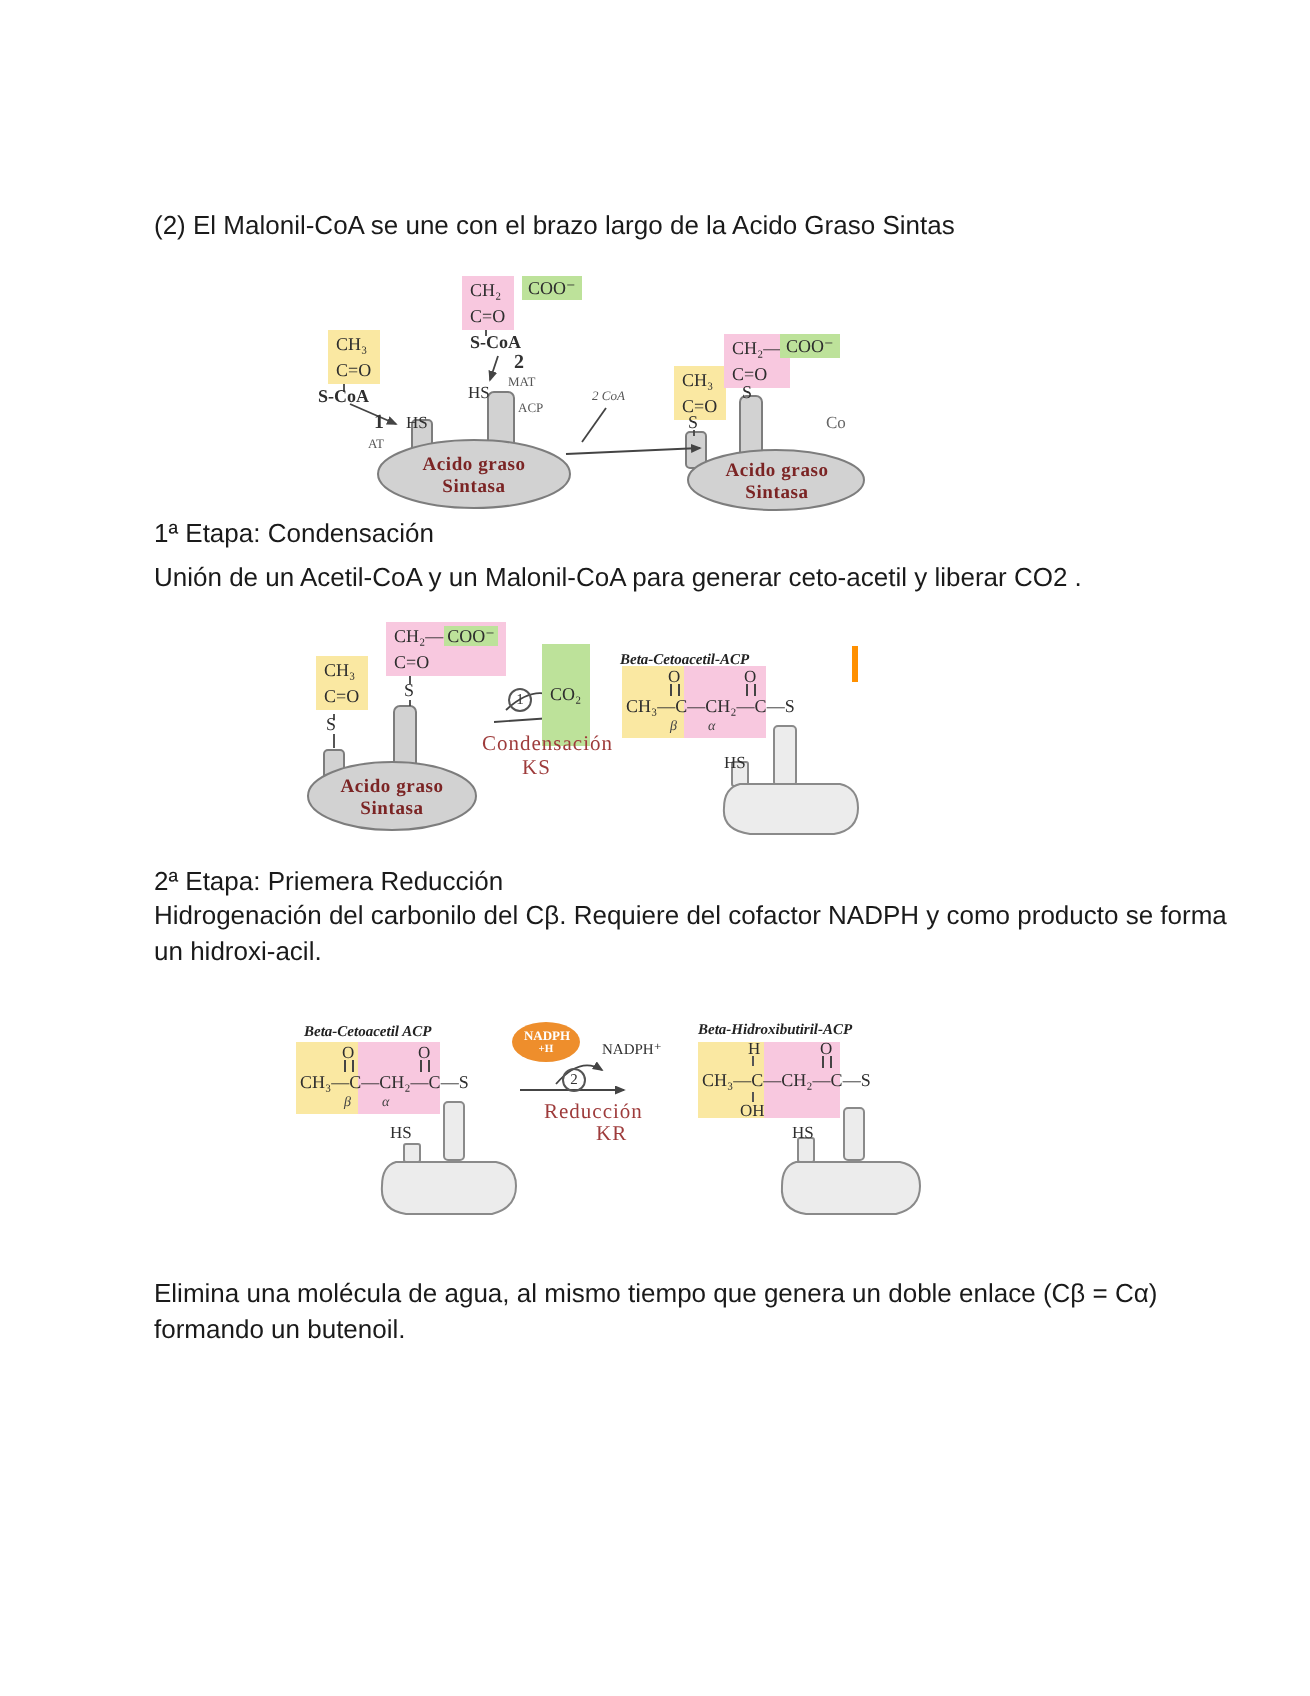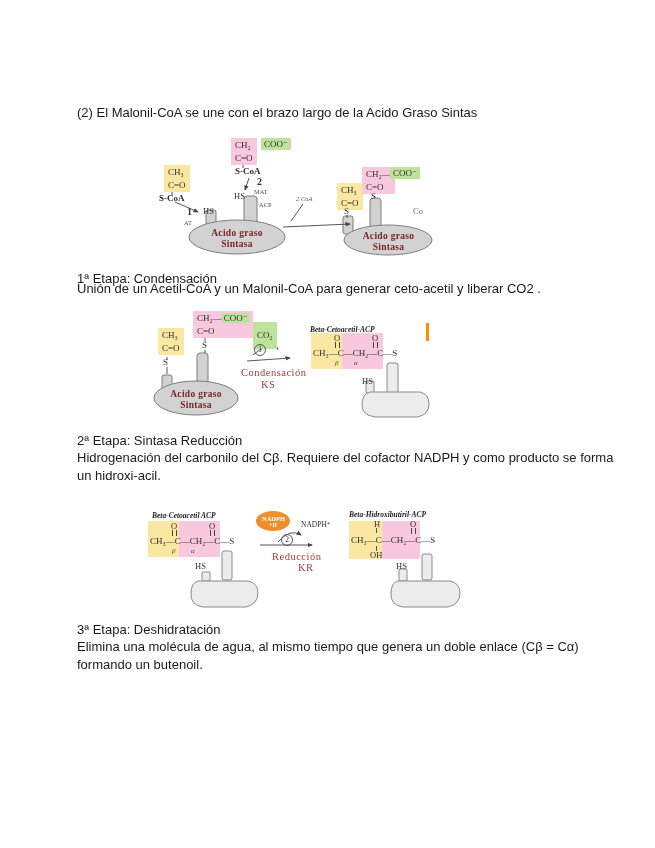--- a/index.html
+++ b/index.html
@@ -114,21 +114,21 @@
     <div>C=O</div>
   </div>
   <div class="cbox gbg" style="left:390px;top:167px;padding:0 3px;line-height:12px">COO⁻</div>
   <div class="chem" style="left:371px;top:191px">S</div>
   <div class="chem" style="left:413px;top:206px;color:#666;font-size:8.5px">Co</div>
   <div class="enzname" style="left:346px;top:231px;width:85px">
     <div>Acido graso</div>
     <div>Sintasa</div>
   </div>
 
-  <div class="t" style="left:77px;top:270px">1ª Etapa: Condensación</div>
+  <div class="t" style="left:77px;top:258px">1ª Etapa: Condensación</div>
   <div class="t" style="left:77px;top:280px">Unión de un Acetil-CoA y un Malonil-CoA para generar ceto-acetil y liberar CO2 .</div>
 
   <svg class="layer" style="left:140px;top:305px" width="300" height="125" viewBox="0 0 300 125">
 
     <g fill="#D2D2D2" stroke="#7D7D7D" stroke-width="1">
       <rect x="57" y="48" width="11" height="34" rx="3"></rect>
       <rect x="22" y="70" width="10" height="16" rx="2"></rect>
       <ellipse cx="56" cy="93" rx="42" ry="17"></ellipse>
     </g>
 
@@ -153,41 +153,41 @@
   <div class="cbox pbg" style="left:193px;top:311px">
     <div><span>CH₂</span><span>—</span><span class="gbg" style="padding:0 2px">COO⁻</span></div>
     <div>C=O</div>
   </div>
   <div class="chem" style="left:202px;top:340px">S</div>
   <div class="enzname" style="left:155px;top:389px;width:82px">
     <div>Acido graso</div>
     <div>Sintasa</div>
   </div>
 
-  <div class="cbox gbg" style="left:253px;top:322px;padding:7px 4px">CO₂</div>
+  <div class="cbox gbg" style="left:271px;top:322px;padding:19px 4px">CO₂</div>
   <div class="circ" style="left:254px;top:344px">1</div>
   <div class="rxn" style="left:241px;top:367px">Condensación</div>
   <div class="rxn" style="left:261px;top:379px">KS</div>
 
   <div class="ittitle" style="left:310px;top:325px">Beta-Cetoacetil-ACP</div>
   <div class="fblock" style="left:311px;top:333px;width:90px;height:36px">
     <div class="fbg ybg" style="left:0;top:0;width:31px;height:36px"></div>
     <div class="fbg pbg" style="left:31px;top:0;width:41px;height:36px"></div>
     <div class="fatom" style="left:23px;top:0">O</div>
     <div class="dbond" style="left:24px;top:9px"></div>
     <div class="fatom" style="left:61px;top:0">O</div>
     <div class="dbond" style="left:62px;top:9px"></div>
     <div class="frow" style="left:2px;top:15px"><span>CH₃</span><span>—</span><span>C</span><span>—</span><span>CH₂</span><span>—</span><span>C</span><span>—</span><span>S</span></div>
     <div class="fsub" style="left:24px;top:26px">β</div>
     <div class="fsub" style="left:43px;top:26px">α</div>
   </div>
   <div class="chem" style="left:362px;top:376px;font-size:8.5px">HS</div>
   <div class="cursor" style="left:426px;top:323px"></div>
 
-  <div class="t" style="left:77px;top:432px">2ª Etapa: Sintasa Reducción</div>
+  <div class="t" style="left:77px;top:432px">2ª Etapa: Priemera Reducción</div>
   <div class="para" style="left:77px;top:449px;width:545px">Hidrogenación del carbonilo del Cβ. Requiere del cofactor NADPH y como producto se forma un hidroxi-acil.</div>
 
   <svg class="layer" style="left:130px;top:495px" width="345" height="125" viewBox="0 0 345 125">
 
     <g fill="#ECECEC" stroke="#8A8A8A" stroke-width="1">
       <rect x="92" y="56" width="10" height="29" rx="2"></rect>
       <rect x="72" y="77" width="8" height="9" rx="1"></rect>
       <path d="M68,86 L118,86 Q128,88 128,98 Q128,109 116,112 L73,112 Q60,110 61,98 Q61,88 68,86 Z"></path>
     </g>
 
@@ -231,16 +231,15 @@
     <div class="fatom" style="left:25px;top:0">H</div>
     <div class="vbond" style="left:27px;top:9px"></div>
     <div class="fatom" style="left:61px;top:0">O</div>
     <div class="dbond" style="left:62px;top:9px"></div>
     <div class="frow" style="left:2px;top:16px"><span>CH₃</span><span>—</span><span>C</span><span>—</span><span>CH₂</span><span>—</span><span>C</span><span>—</span><span>S</span></div>
     <div class="vbond" style="left:27px;top:27px"></div>
     <div class="fatom" style="left:21px;top:31px">OH</div>
   </div>
   <div class="chem" style="left:396px;top:561px;font-size:8.5px">HS</div>
 
-  <div class="t" style="left:77px;top:621px">3ª Etapa: Deshidratación</div>
   <div class="para" style="left:77px;top:638px;width:545px">Elimina una molécula de agua, al mismo tiempo que genera un doble enlace (Cβ = Cα) formando un butenoil.</div>
 
 </div>
 
 </body></html>

